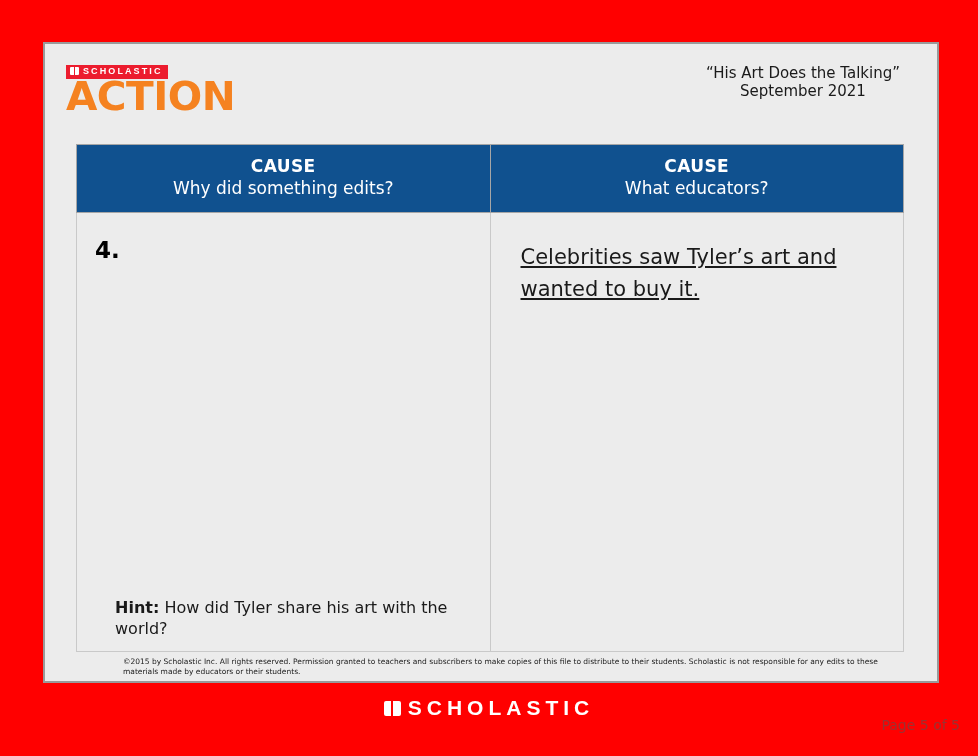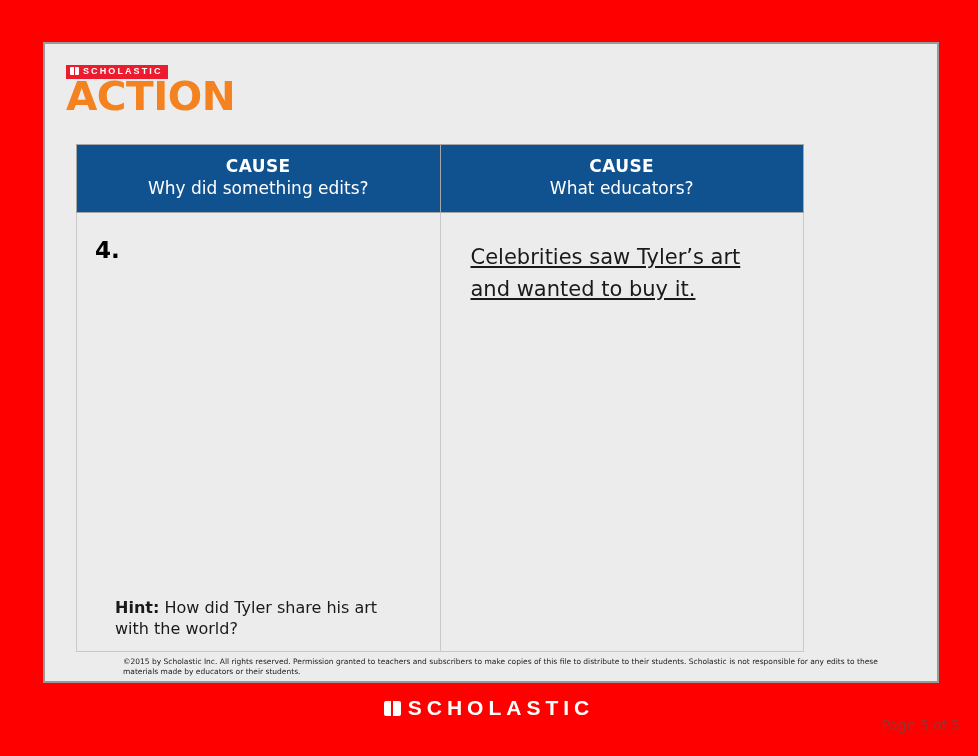--- a/index.html
+++ b/index.html
@@ -96,21 +96,21 @@
     line-height: 18px;
     color: #1A1A1A;
     font-family: "DejaVu Sans", sans-serif;
   }
 
   
   #cause-effect-table {
     position: absolute;
     left: 31px;
     top: 100px;
-    width: 728px;
+    width: 828px;
     border-collapse: collapse;
     table-layout: fixed;
   }
   #cause-effect-table th {
     background: #10518F;
     color: #ffffff;
     border: 1px solid #A6A6A6;
     padding: 11px 6px 13px 6px;
     font-weight: normal;
     vertical-align: middle;
@@ -239,20 +239,21 @@
   <div id="worksheet-header">
 
     <div id="brand-logo">
       <div id="scholastic-banner">
         <span class="book-glyph"></span>
         <span id="scholastic-banner-text">SCHOLASTIC</span>
       </div>
       <div id="action-wordmark">ACTION</div>
     </div>
 
+    <div id="issue-info">“His Art Does the Talking” September 2021</div>
   </div>
 
   <table id="cause-effect-table">
     <thead>
       <tr>
         <th>
           <span class="col-header-title">CAUSE</span>
           <span class="col-header-sub">Why did something edits?</span>
         </th>
         <th>

